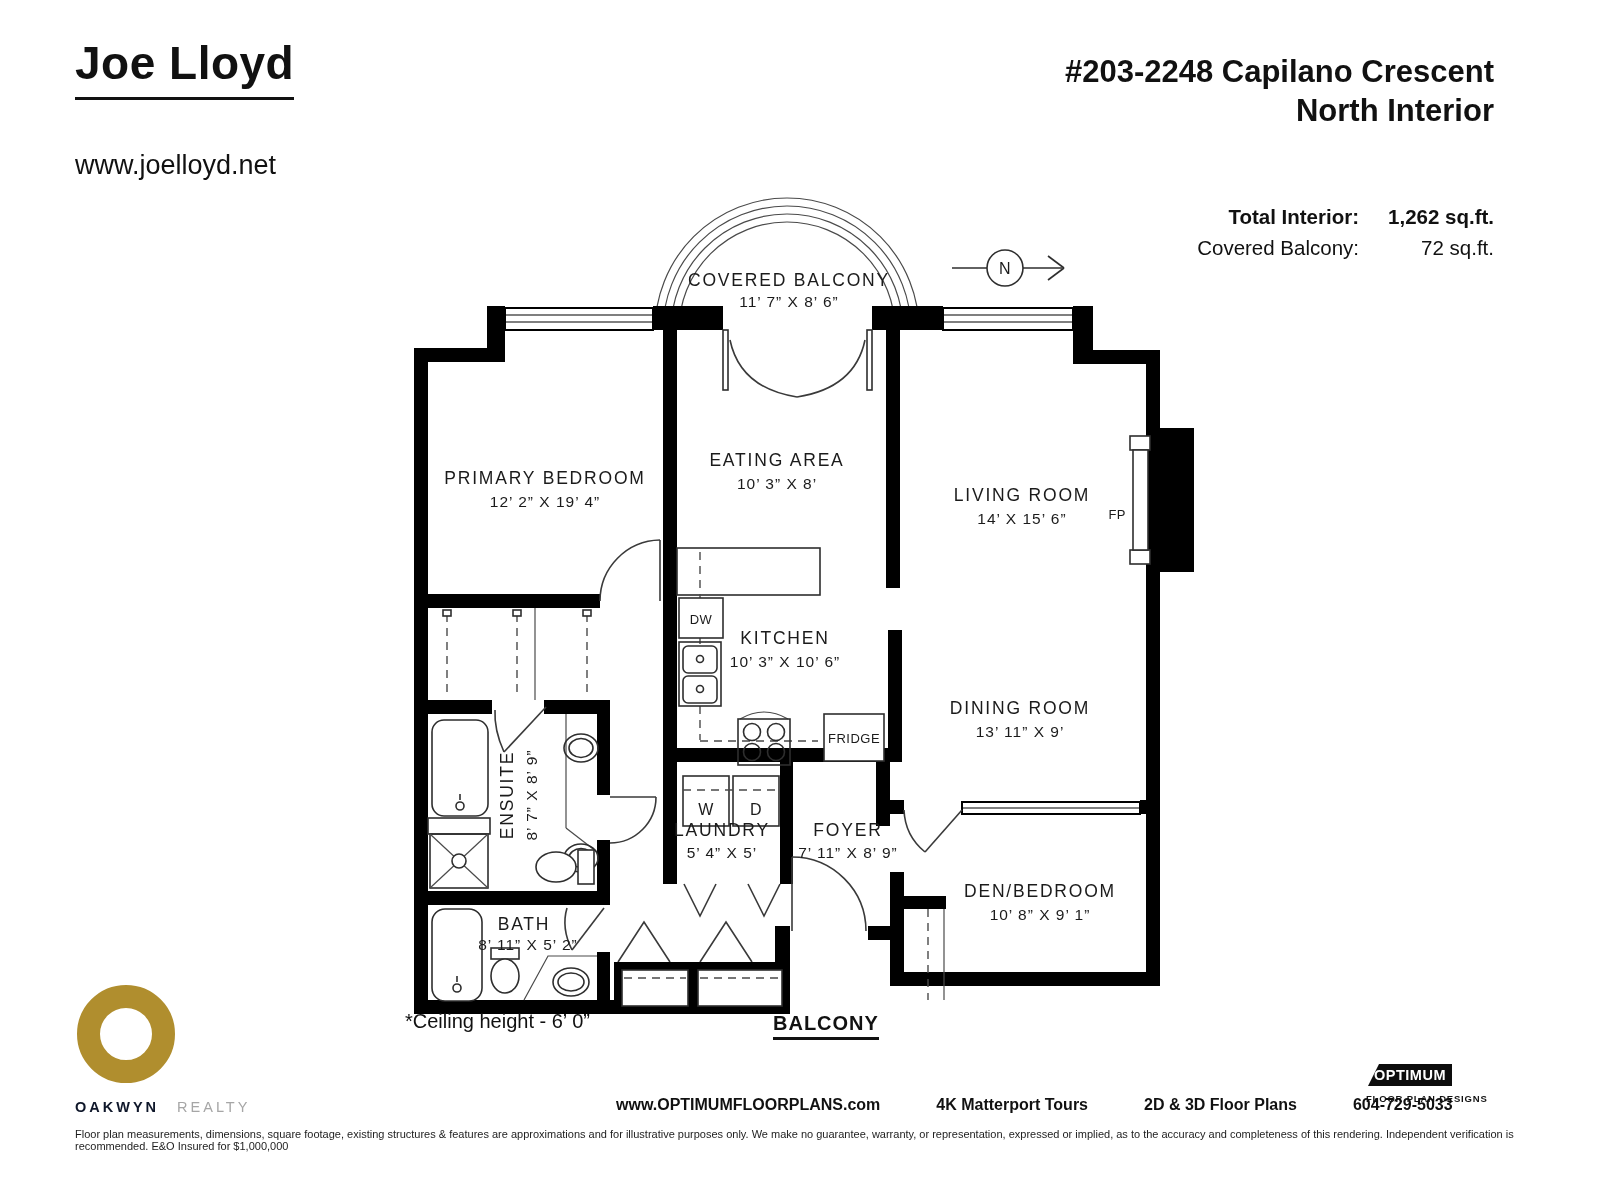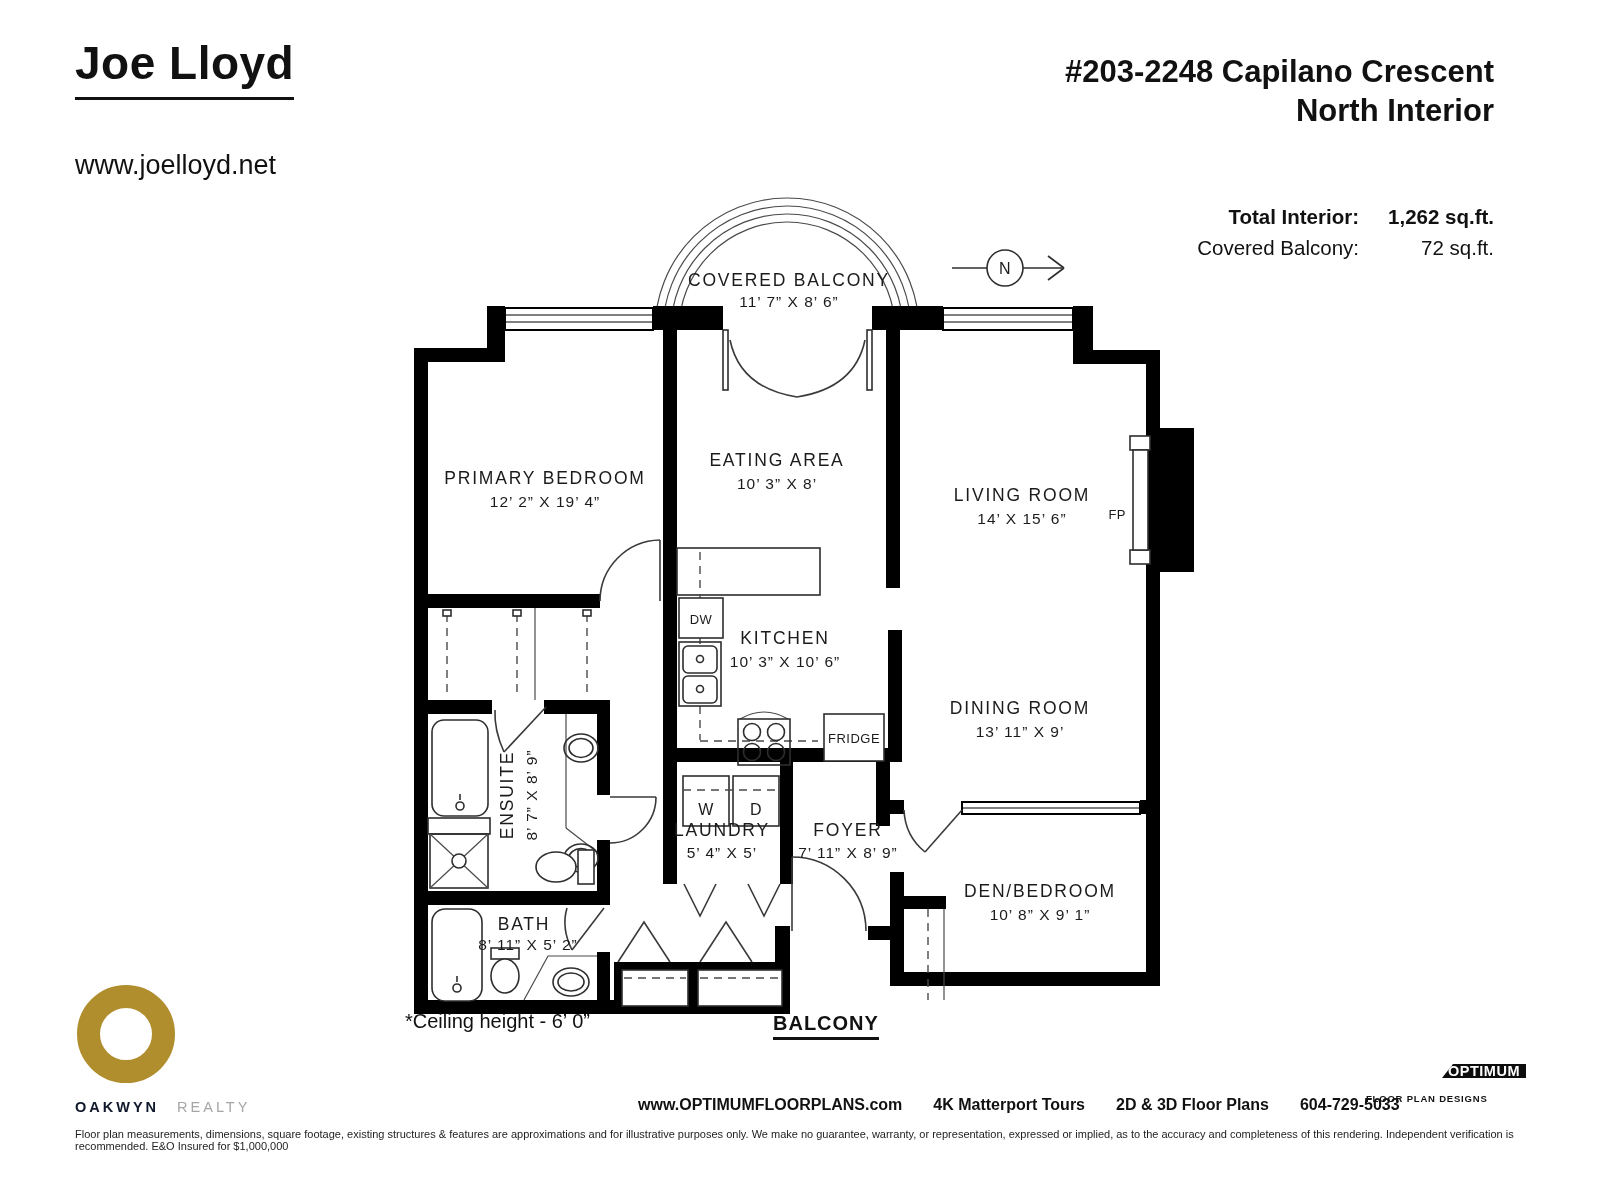--- a/index.html
+++ b/index.html
@@ -21,22 +21,22 @@
   .totals .val{display:inline-block;width:135px;text-align:right;}
   .bold{font-weight:bold;}
   
   .ceiling-note{left:405px;top:1010px;font-size:20px;}
   .entrance{left:773px;top:1012px;font-size:20px;font-weight:bold;letter-spacing:1px;
             border-bottom:3px solid #111;padding-bottom:2px;}
   
   .oakwyn-ring{left:77px;top:985px;width:52px;height:52px;border-radius:50%;}
   .oakwyn-text{left:75px;top:1099px;font-size:14.5px;letter-spacing:3px;}
   .oakwyn-text .suffix{color:#a6a6a6;margin-left:18px;}
-  .footer-links{left:638px;top:1096px;display:flex;gap:31px;font-size:16px;font-weight:bold;}
-  .optimum-box{left:1442px;top:1064px;width:84px;height:14px;background:#0d0d0d;color:#fff;
+  .footer-links{left:616px;top:1096px;display:flex;gap:56px;font-size:16px;font-weight:bold;}
+  .optimum-box{left:1368px;top:1064px;width:84px;height:22px;background:#0d0d0d;color:#fff;
                display:flex;align-items:center;justify-content:center;font-size:14.5px;font-weight:bold;
                clip-path:polygon(11px 0,100% 0,100% 100%,0 100%);letter-spacing:0.5px;}
   .optimum-sub{left:1366px;top:1093px;font-size:9.5px;letter-spacing:0.8px;font-weight:bold;}
   .disclaimer{left:75px;top:1128px;width:1470px;font-size:11px;color:#1d1d1d;}
   
   .wall{fill:#000;}
   .win{fill:#fff;stroke:#000;stroke-width:2;}
   .winline{stroke:#000;stroke-width:1.2;}
   .fx{fill:none;stroke:#2e2e2e;stroke-width:1.6;}
   .fxw{fill:#fff;stroke:#2e2e2e;stroke-width:1.6;}

